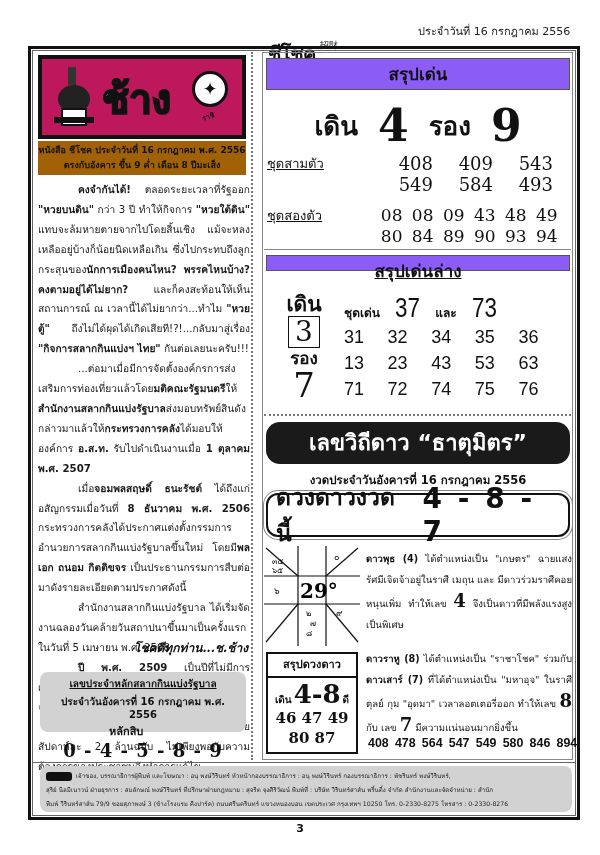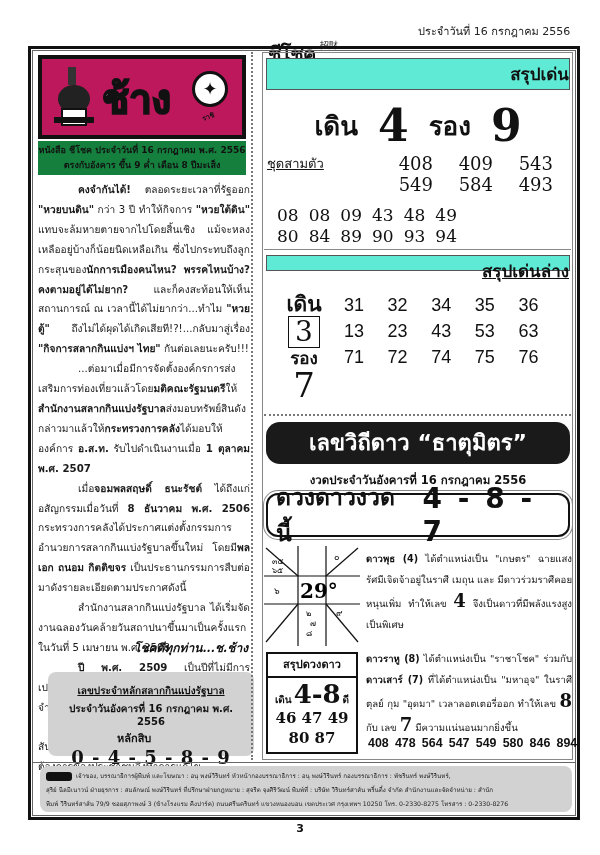--- a/index.html
+++ b/index.html
@@ -13,36 +13,36 @@
   .issue-date{left:418px;top:22px;font-size:11px;color:#222;}
   
   .frame{left:28px;top:46px;width:552px;height:774px;border:3px solid #111;}
   .frame-inner{left:32px;top:50px;width:544px;height:766px;border:1px solid #666;}
   
   .logo-box{left:38px;top:55px;width:208px;height:84px;border:4px solid #111;background:#be185d;}
   .logo-word{position:absolute;left:60px;top:8px;font-size:40px;font-weight:900;color:#fff;-webkit-text-stroke:2px #111;}
   .logo-figure{position:absolute;left:12px;top:6px;width:40px;height:64px;}
   .logo-star{position:absolute;left:150px;top:12px;width:36px;height:36px;border:3px solid #111;border-radius:50%;background:#fff;text-align:center;line-height:30px;font-size:18px;}
   .logo-tag{position:absolute;left:160px;top:52px;font-size:7px;font-weight:bold;transform:rotate(-20deg);}
-  .publine{left:38px;top:141px;width:208px;height:34px;background:#15803d;text-align:center;font-size:9px;font-weight:bold;line-height:15px;padding-top:2px;}
+  .publine{left:38px;top:141px;width:208px;height:34px;background:#a16207;text-align:center;font-size:9px;font-weight:bold;line-height:15px;padding-top:2px;}
   .article{left:38px;top:180px;width:212px;font-size:10.2px;line-height:19.9px;text-align:justify;color:#1a1a1a;}
   .article p{text-indent:0;}
   .article .ind{text-indent:40px;}
   .article b{font-weight:bold;}
   .signoff{left:120px;top:638px;width:128px;text-align:right;font-family:"DejaVu Serif",serif;font-style:italic;font-size:12px;font-weight:bold;}
-  .digit-box{left:40px;top:672px;width:206px;height:84px;background:#d2d2d2;border-radius:8px;padding:11px 8px;margin-left:8px;}
+  .digit-box{left:40px;top:672px;width:206px;height:60px;background:#d2d2d2;border-radius:8px;padding:4px 8px;}
   .digit-title{text-align:center;font-size:10px;font-weight:bold;text-decoration:underline;}
   .digit-date{text-align:center;font-size:10px;font-weight:bold;margin-top:3px;}
   .digit-row{display:flex;align-items:center;margin-top:2px;flex-direction:column;}
   .digit-label{width:68px;font-size:11px;font-weight:bold;}
   .digit-val{flex:1;text-align:center;font-family:"DejaVu Serif",serif;font-weight:bold;font-size:18px;letter-spacing:1px;}
   .vdots{left:251px;top:52px;width:0;height:708px;border-left:2px dotted #777;}
   
   .rframe{left:262px;top:52px;width:311px;height:708px;border:1px solid #888;}
-  .banner-gray{background:#5eead4;border:1px solid #555;text-align:right;font-weight:900;font-size:17px;}
+  .banner-gray{background:#8b5cf6;border:1px solid #555;text-align:center;font-weight:900;font-size:17px;}
   .b1{left:266px;top:58px;width:304px;height:32px;line-height:30px;}
   .main-pick{left:266px;top:100px;width:304px;height:50px;display:flex;align-items:center;justify-content:center;gap:20px;}
   .lbl-big{font-size:26px;font-weight:900;}
   .num-big{font-family:"DejaVu Serif",serif;font-size:44px;font-weight:bold;}
   .set-row{display:flex;}
   .set-label{font-size:13px;font-weight:400;text-decoration:underline;width:106px;}
   .set-grid{font-family:"DejaVu Serif",serif;font-size:18px;display:grid;line-height:21px;}
   .s3{left:267px;top:153px;width:300px;}
   .s3 .set-grid{grid-template-columns:repeat(3,1fr);width:180px;margin-left:12px;}
   .s3 .set-grid span{text-align:right;padding-right:12px;}
@@ -153,20 +153,21 @@
   <div class="set-grid" id="three-grid">
       <span>408</span>
       <span>409</span>
       <span>543</span>
       <span>549</span>
       <span>584</span>
       <span>493</span>
     </div>
 </div>
 <div class="abs s2 set-row">
+  <span class="set-label">ชุดสองตัว</span>
   <div class="set-grid" id="two-grid">
       <span>08</span>
       <span>08</span>
       <span>09</span>
       <span>43</span>
       <span>48</span>
       <span>49</span>
       <span>80</span>
       <span>84</span>
       <span>89</span>
@@ -179,20 +180,26 @@
 
 <div class="abs banner-gray b2">สรุปเด่นล่าง</div>
 <div class="abs lower">
   <div class="lower-left">
     <div class="lbl">เดิน</div>
     <span class="boxnum">3</span>
     <div class="lbl2">รอง</div>
     <div class="num7">7</div>
   </div>
   <div class="lower-right">
+    <div class="featured">
+      <span class="t">ชุดเด่น</span>
+      <span class="n">37</span>
+      <span class="t">และ</span>
+      <span class="n">73</span>
+    </div>
     <div class="lgrid" id="lower-grid">
         <span>31</span>
         <span>32</span>
         <span>34</span>
         <span>35</span>
         <span>36</span>
         <span>13</span>
         <span>23</span>
         <span>43</span>
         <span>53</span>

